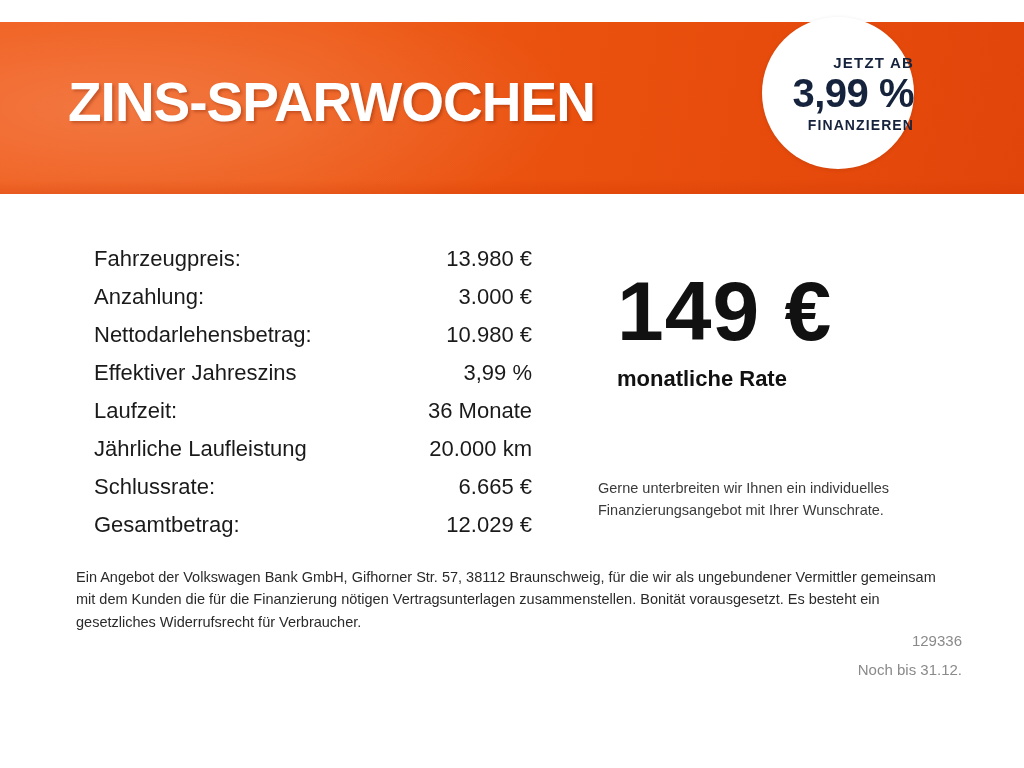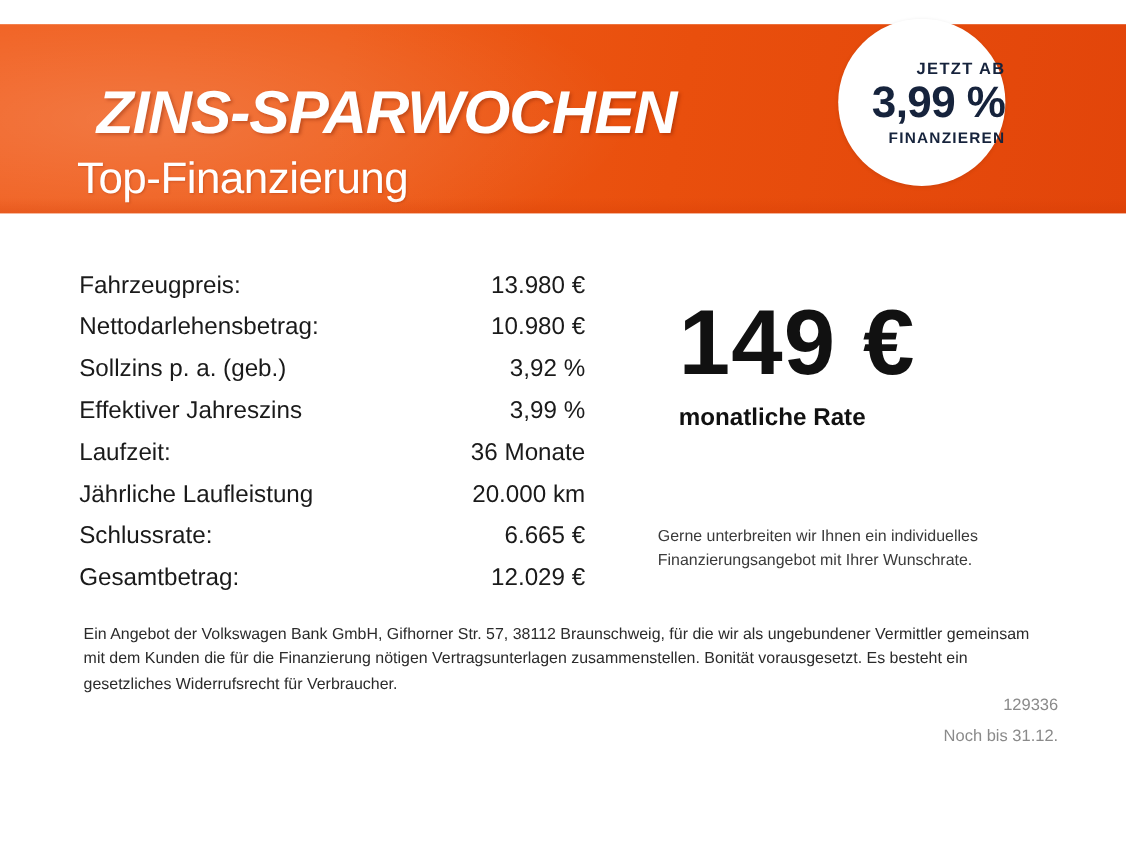--- a/index.html
+++ b/index.html
@@ -44,25 +44,24 @@
     position: absolute;
     left: -10%;
     top: -40%;
     width: 70%;
     height: 180%;
     background: radial-gradient(ellipse at 30% 50%, rgba(255,255,255,0.18) 0%, rgba(255,255,255,0.0) 65%);
     pointer-events: none;
   }
   .banner-title {
     position: absolute;
-    left: 88px;
+    left: 68px;
     top: 48px;
     font-size: 55px;
     font-weight: bold;
-    font-style: italic;
     color: #ffffff;
     letter-spacing: -1px;
     text-shadow: 2px 2px 3px rgba(120,30,0,0.35);
     white-space: nowrap;
   }
   .banner-subtitle {
     position: absolute;
     left: 70px;
     top: 118px;
     font-size: 40px;
@@ -118,21 +117,21 @@
     width: 460px;
   }
   .detail-row {
     display: flex;
     justify-content: space-between;
     align-items: baseline;
     font-size: 22px;
     color: #1a1a1a;
     padding: 6px 0;
   }
-  .detail-label { white-space: nowrap; }
+  .detail-label { white-space: nowrap; margin-left: 22px; }
   .detail-value { white-space: nowrap; }
 
   
   .rate-block {
     position: absolute;
     left: 617px;
     top: 272px;
     width: 380px;
   }
   .rate-amount {
@@ -183,41 +182,40 @@
   .footer-right .line2 { color: #8a8a8a; }
 </style>
 </head>
 <body>
 
 <div class="page">
 
   <div class="banner">
     <div class="banner-sheen"></div>
     <div class="banner-title">ZINS-SPARWOCHEN</div>
-    <div class="banner-subtitle">Top-Finanzierung</div>
   </div>
 
   <div class="badge">
     <div class="badge-top">JETZT AB</div>
     <div class="badge-rate">3,99 %</div>
     <div class="badge-bottom">FINANZIEREN</div>
   </div>
 
   <div class="details">
     <div class="detail-row">
       <span class="detail-label">Fahrzeugpreis:</span>
       <span class="detail-value">13.980 €</span>
     </div>
     <div class="detail-row">
+      <span class="detail-label">Anzahlung:</span>
+      <span class="detail-value">3.000 €</span>
+    </div>
+    <div class="detail-row">
       <span class="detail-label">Nettodarlehensbetrag:</span>
       <span class="detail-value">10.980 €</span>
-    </div>
-    <div class="detail-row">
-      <span class="detail-label">Sollzins p. a. (geb.)</span>
-      <span class="detail-value">3,92 %</span>
     </div>
     <div class="detail-row">
       <span class="detail-label">Effektiver Jahreszins</span>
       <span class="detail-value">3,99 %</span>
     </div>
     <div class="detail-row">
       <span class="detail-label">Laufzeit:</span>
       <span class="detail-value">36 Monate</span>
     </div>
     <div class="detail-row">

